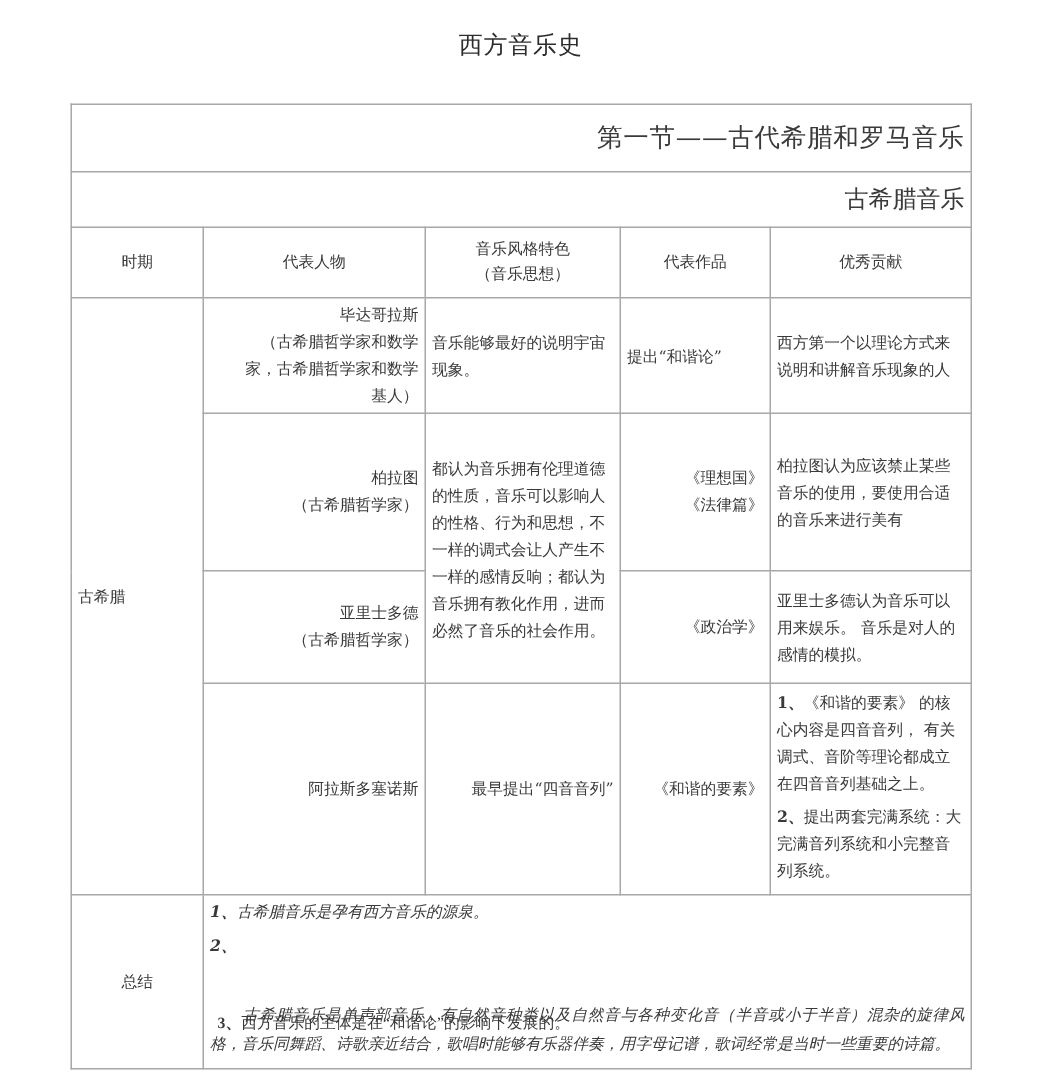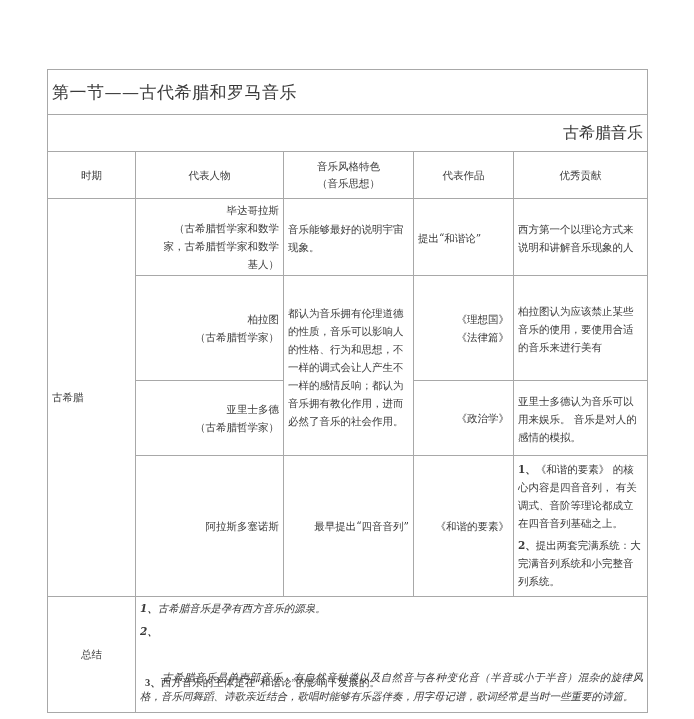--- a/index.html
+++ b/index.html
@@ -54,21 +54,21 @@
   }
 
   
   col.c1 { width: 88px; }
   col.c2 { width: 148px; }
   col.c3 { width: 130px; }
   col.c4 { width: 100px; }
   col.c5 { width: 134px; }
 
   .row-title td {
-    text-align: left;
+    text-align: right;
     font-size: 17px;
     line-height: 38px;
     height: 40px;
     letter-spacing: 0.5px;
     color: #2b2b2b;
   }
   .row-sub td {
     text-align: right;
     font-size: 16px;
     line-height: 30px;
@@ -130,20 +130,21 @@
     color: #3a3a3a;
     font-family: Liberation Serif, serif;
   }
   .post-line .sum-num { font-weight: bold; }
 </style>
 </head>
 <body>
 
 <div id="page">
 
+  <div class="doc-title">西方音乐史</div>
 
   <div class="tbl-wrap">
     <table class="main">
       <colgroup>
         <col class="c1">
           <col class="c2">
           <col class="c3">
           <col class="c4">
           <col class="c5">
       </colgroup>

